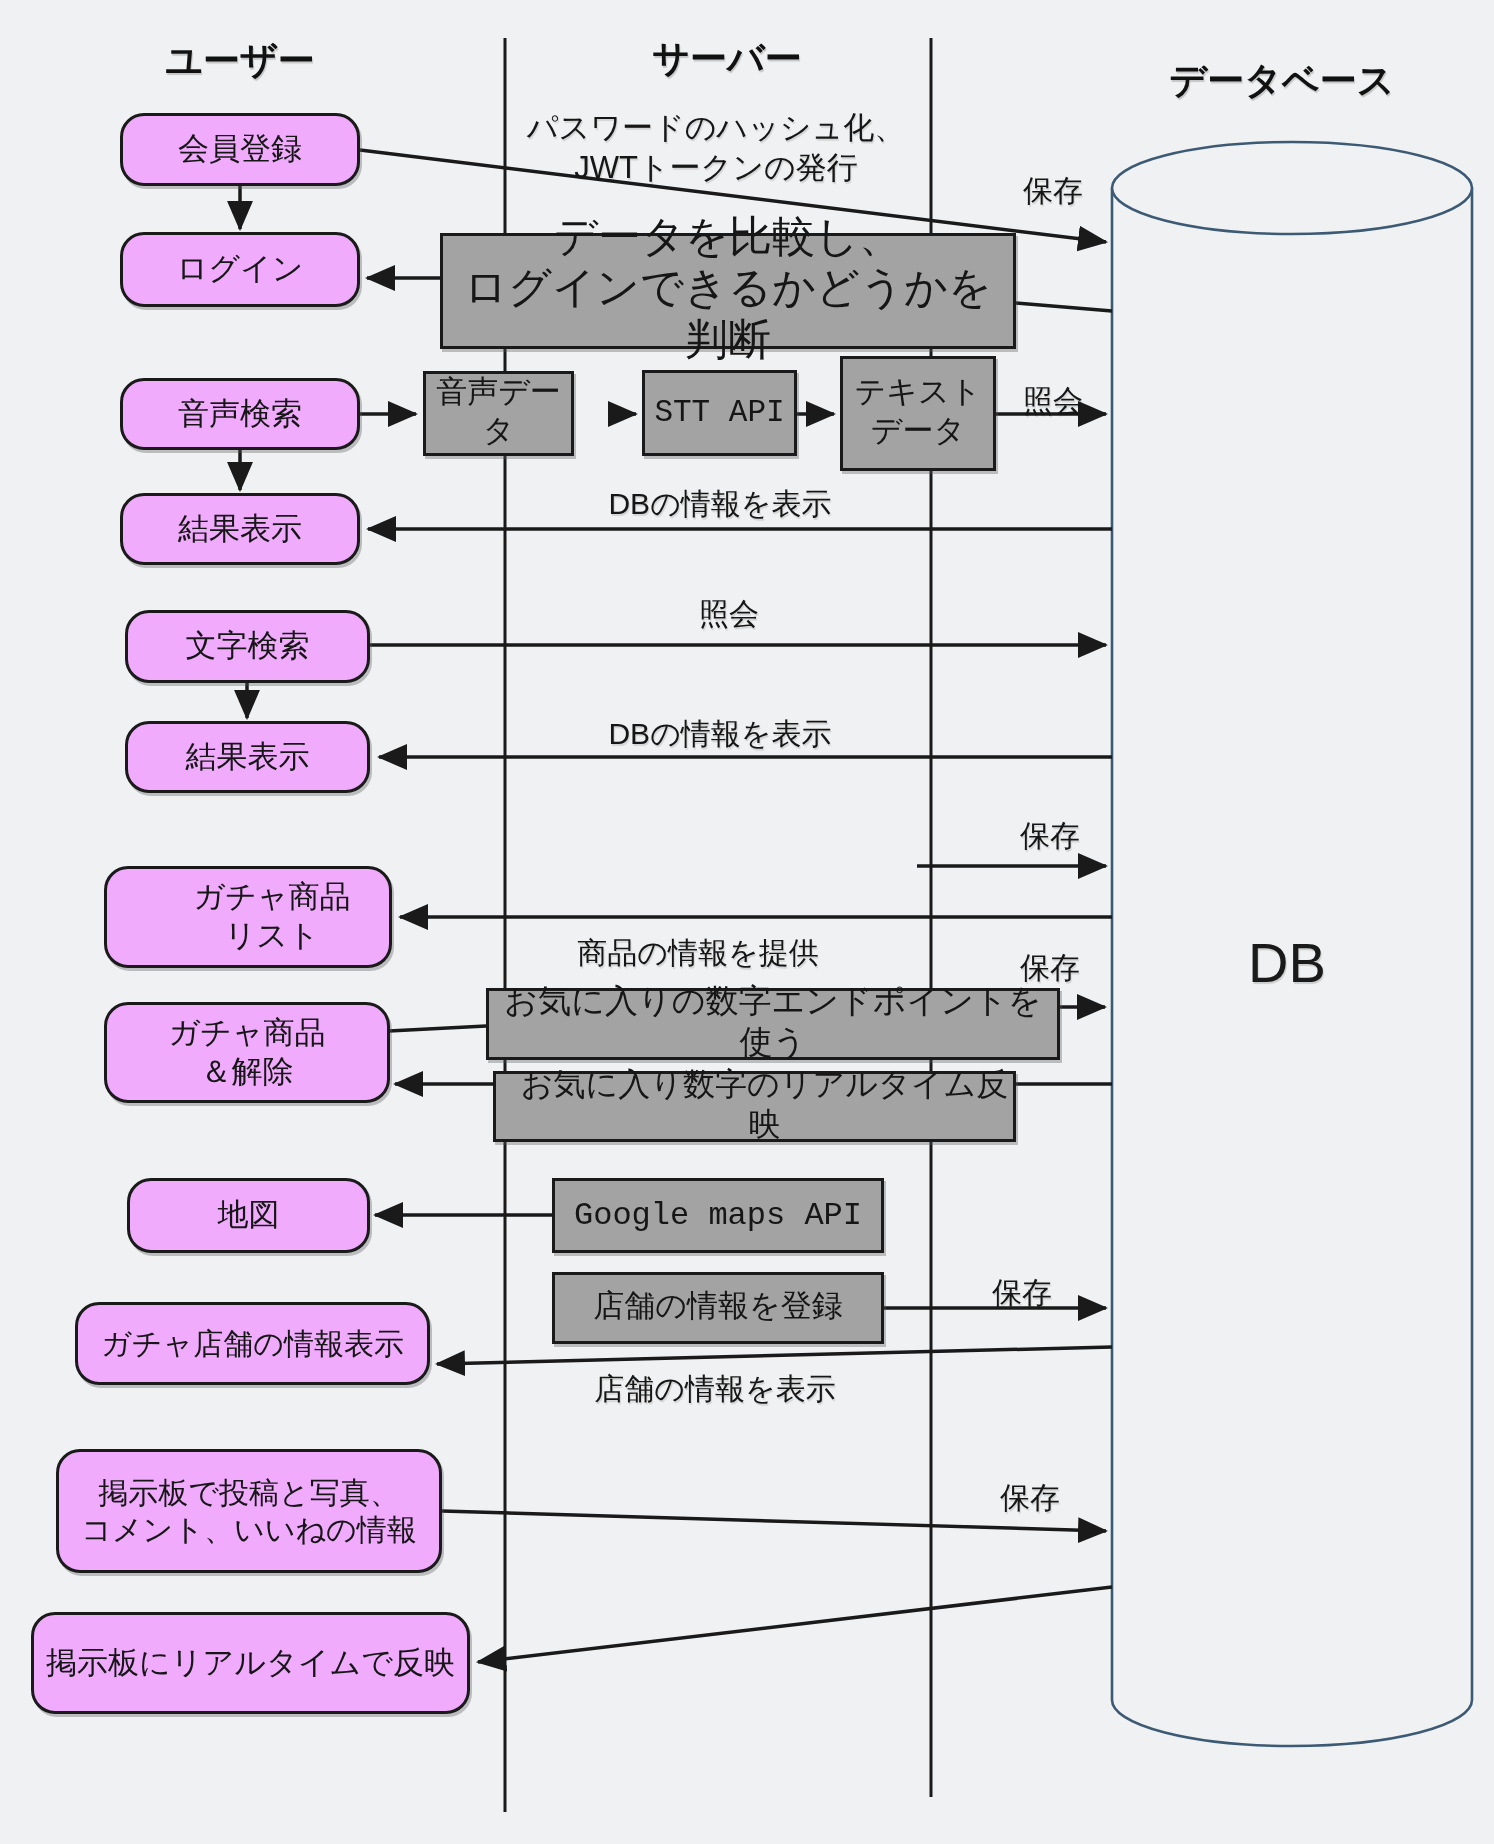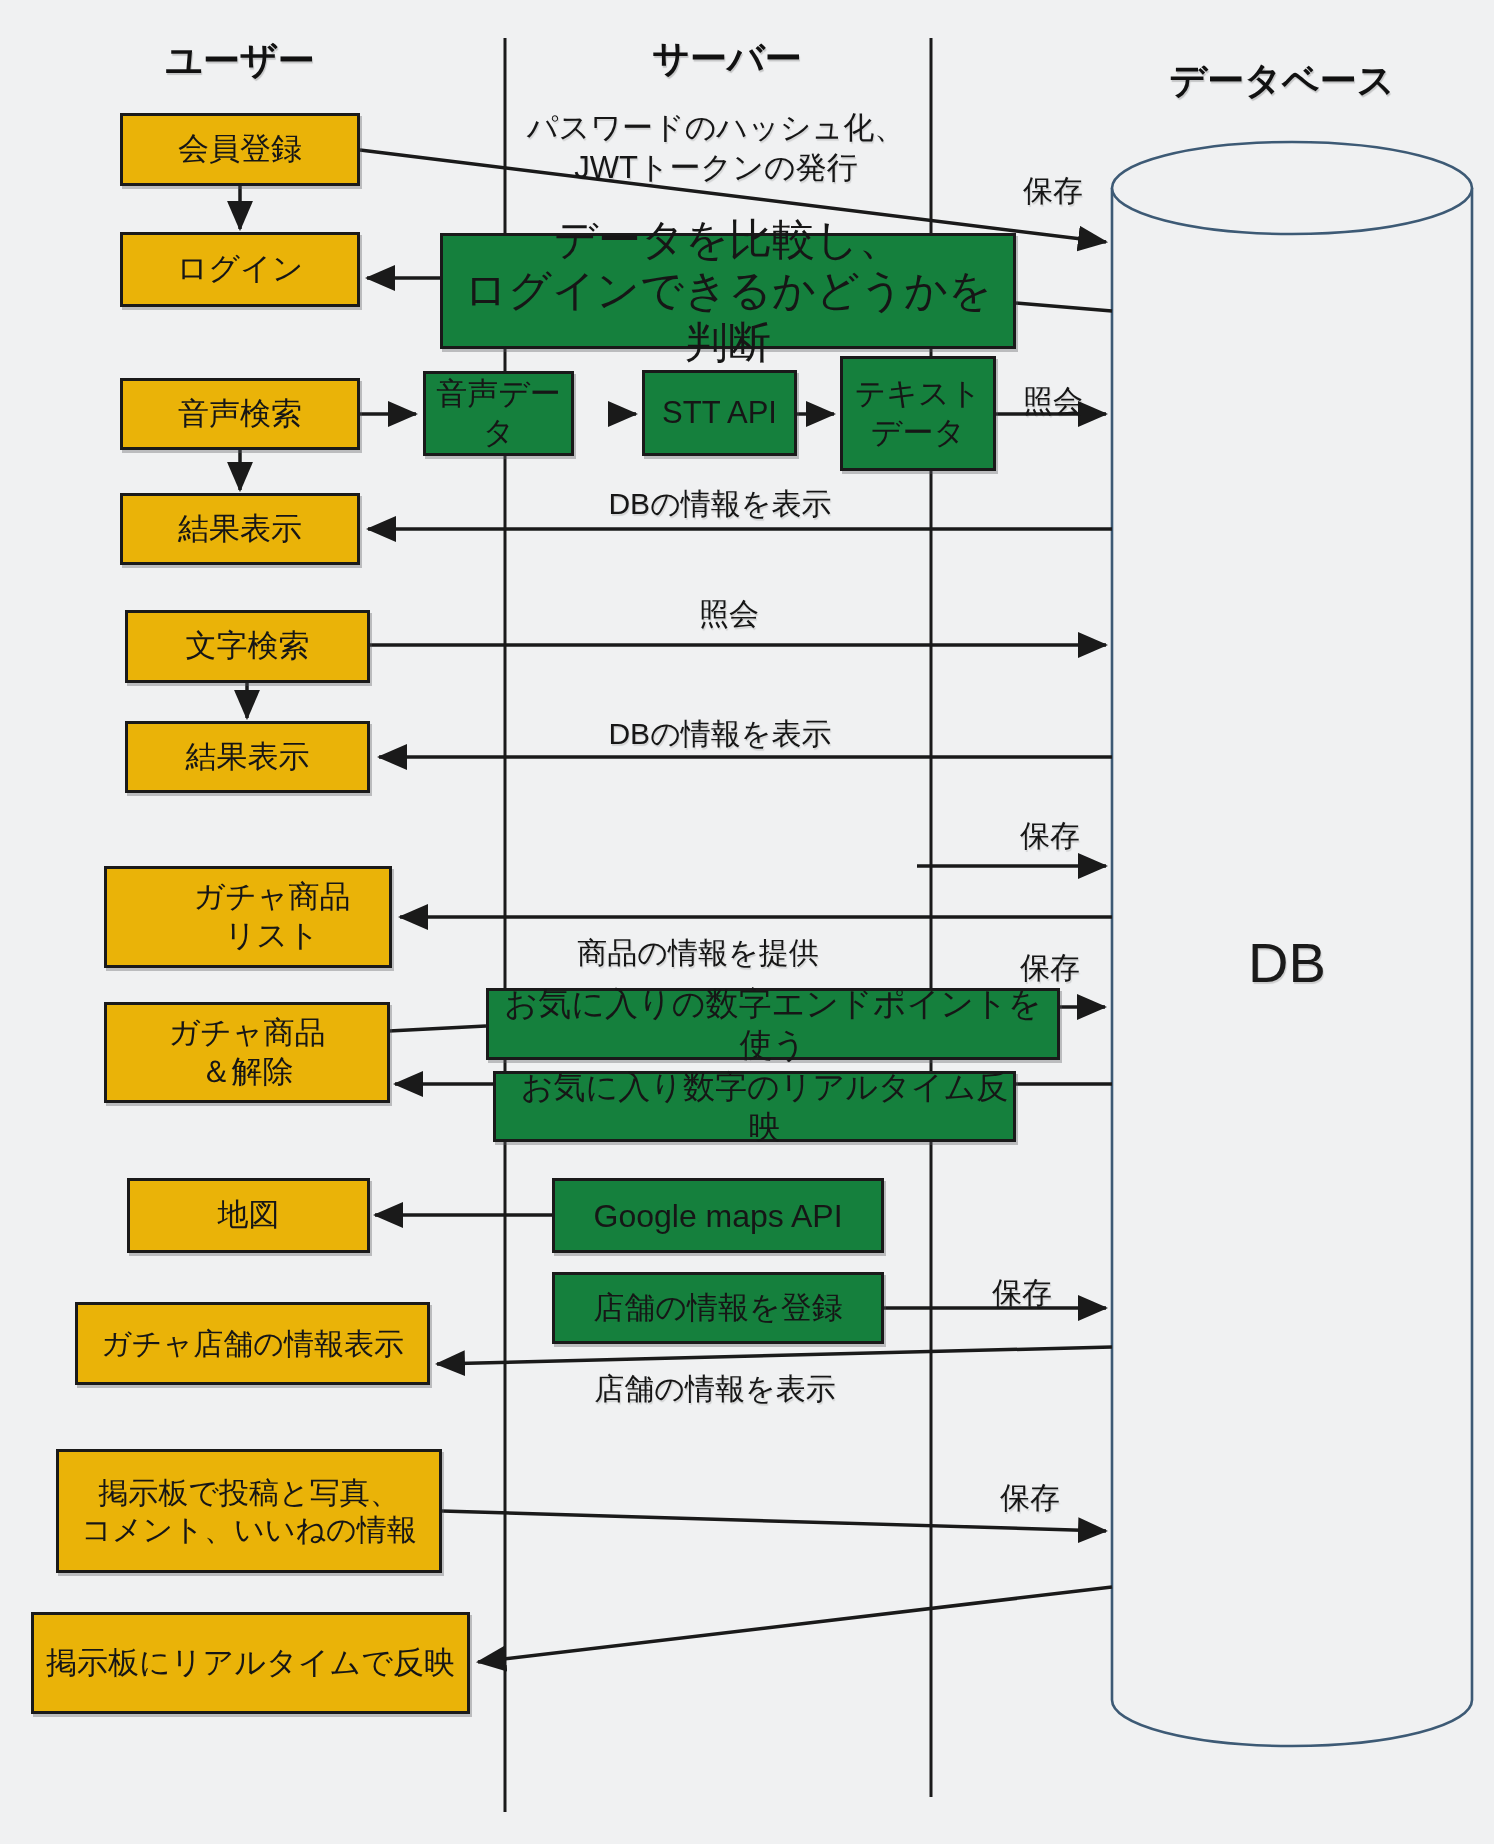--- a/index.html
+++ b/index.html
@@ -20,22 +20,22 @@
     position:absolute;
     border:3.5px solid #1a1a1a;
     display:flex;align-items:center;justify-content:center;
     text-align:center;
     white-space:pre-line;
     line-height:1.25;
     z-index:2;
     box-sizing:border-box;
     box-shadow:2px 3px 0 rgba(90,90,95,.35);
   }
-  .ubox{background:#eab308;font-size:31px;}
-  .sbox{background:#15803d;font-size:31px;}
+  .ubox{background:#f0abfc;font-size:31px;border-radius:24px;}
+  .sbox{background:#a3a3a3;font-size:31px;font-family:Liberation Mono, monospace;}
   .hdr{
     position:absolute;
     font-size:37px;font-weight:700;color:#111;
     text-align:center;z-index:2;
     text-shadow:1px 2px 1px rgba(0,0,0,.18);
     white-space:nowrap;
   }
   .flabel{
     position:absolute;
     font-size:30px;color:#161616;

